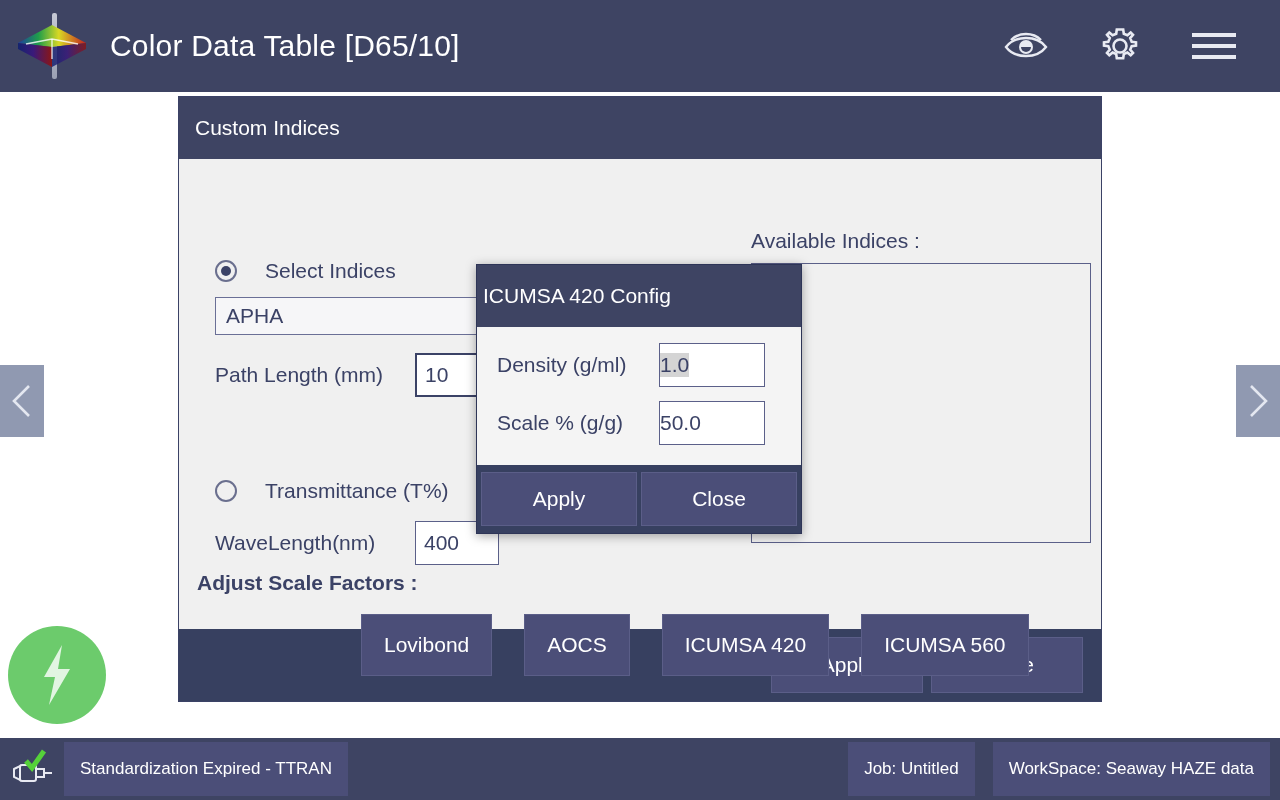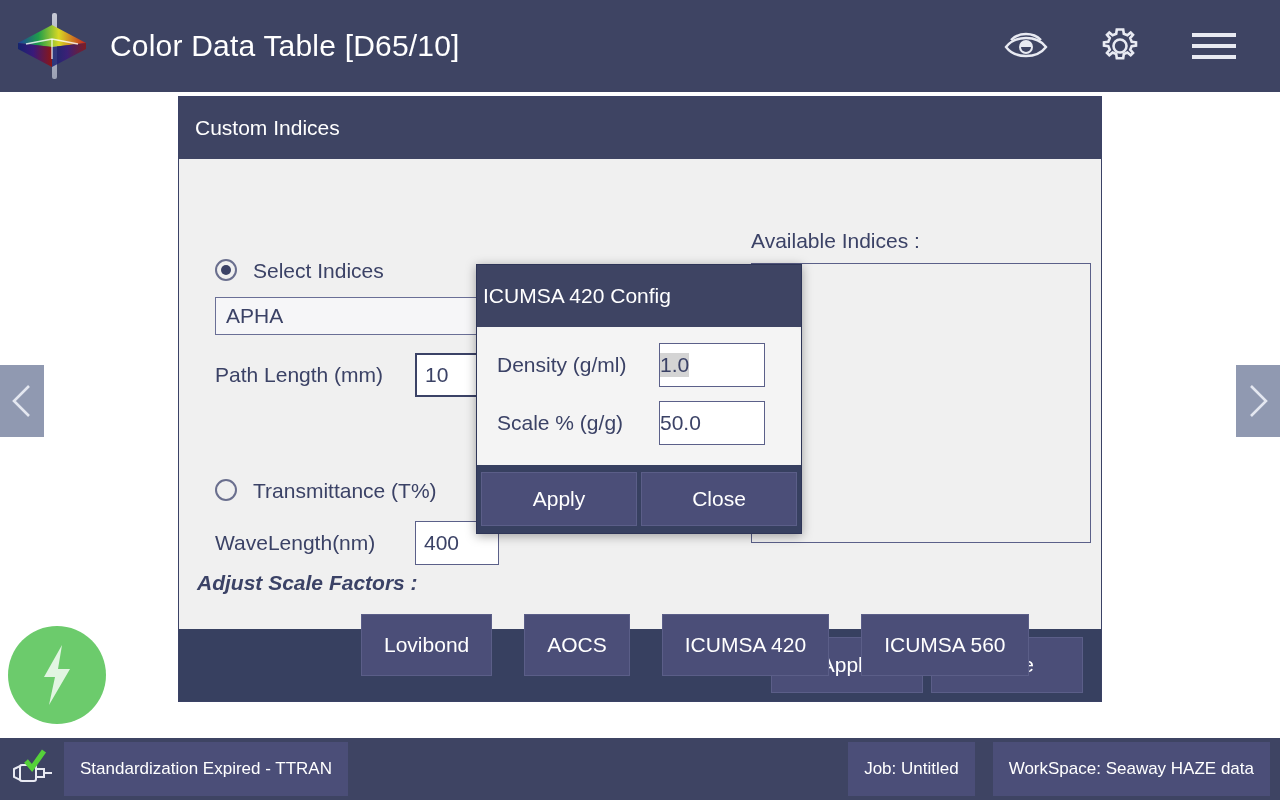--- a/index.html
+++ b/index.html
@@ -123,22 +123,22 @@
   }
   .dialog-footer .btn-dark { width: 152px; height: 56px; }
 
   
   .left-col {
     position: absolute;
     left: 36px; top: 0;
     width: 520px;
   }
   .radio-row {
-    display: flex; 
-    gap: 16px;
+    display: flex; align-items: center;
+    gap: 28px;
     color: #3b4266;
     font-size: 21px;
   }
   .radio-row.first { margin-top: 100px; }
   .radio-row.second { margin-top: 82px; }
   .radio-mark {
     width: 22px; height: 22px;
     border-radius: 50%;
     border: 2px solid #6a6f8e;
     position: relative;
@@ -191,21 +191,20 @@
     border-right: 12px solid transparent;
     border-top: 14px solid #2e3557;
   }
 
   .scale-title {
     position: absolute;
     left: 18px; top: 412px;
     color: #3b4266;
     font-size: 21px;
     font-weight: bold;
-    font-style: italic;
   }
   .scale-buttons {
     position: absolute;
     left: 182px; top: 455px;
     display: flex;
     gap: 32px;
   }
   .scale-buttons .btn-dark { height: 62px; padding: 0 22px; }
 
   

